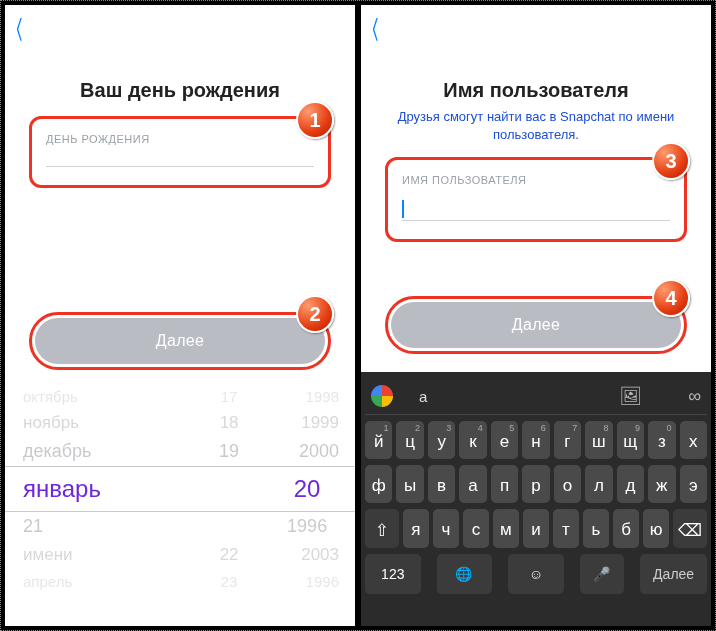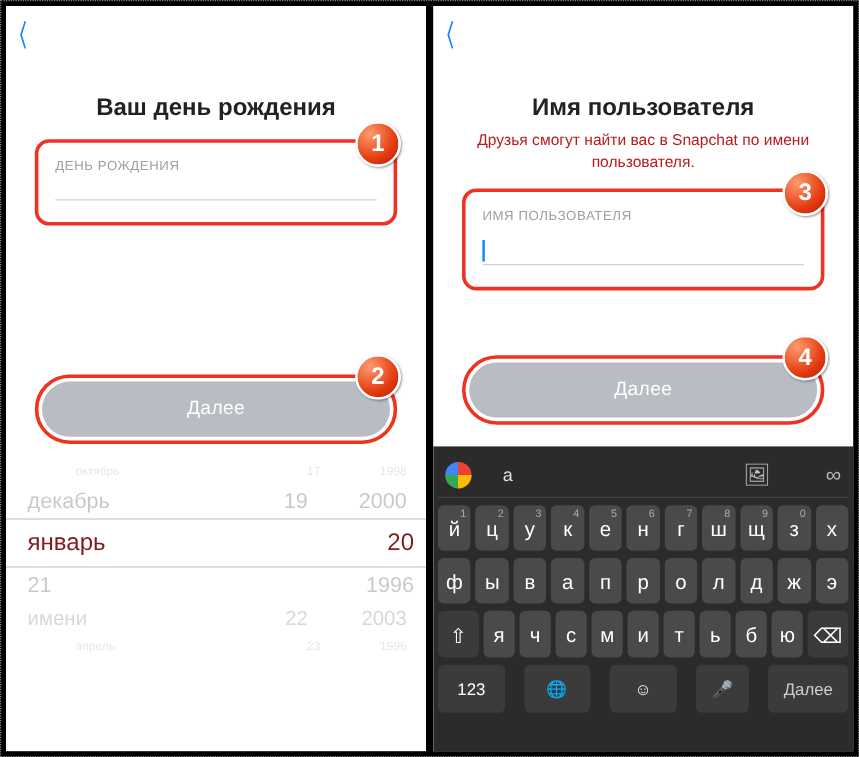--- a/index.html
+++ b/index.html
@@ -43,21 +43,21 @@
   .title{
     text-align:center;
     font-size:20px;
     font-weight:600;
     color:#222;
     margin-top:28px;
   }
   .subtitle{
     text-align:center;
     font-size:13px;
-    color:#b91c1c;
+    color:#1d4ed8;
     margin-top:6px;
     line-height:1.35;
     padding:0 20px;
   }
   .inputbox{
     margin:14px 24px 0;
     border:3px solid #e32;
     border-radius:12px;
     padding:14px 14px 18px;
     position:relative;
@@ -109,32 +109,32 @@
     font-size:18px;
     color:#b5b9bd;
     position:relative;
   }
   .prow{
     display:flex;
     justify-content:space-around;
     padding:4px 10px;
   }
   .prow.sel{
-    color:#7f1d1d;
+    color:#6d28d9;
     border-top:1px solid #c9c9c9;
     border-bottom:1px solid #c9c9c9;
     padding:8px 10px;
-    font-size:20px;
+    font-size:24px;
   }
   .prow span:first-child{flex:1.3;text-align:left;padding-left:8px;}
-  .prow span:nth-child(2){flex:.4;text-align:right;}
+  .prow span:nth-child(2){flex:.4;text-align:center;}
   .prow span:nth-child(3){flex:.6;text-align:right;padding-right:6px;}
   .prow.fade1{opacity:.75;}
   .prow.fade2{opacity:.55;font-size:17px;}
-  .prow.fade3{opacity:.35;font-size:10px;margin-left:40px;}
+  .prow.fade3{opacity:.35;font-size:15px;}
 
   
   .kb{
     background:#2b2b2b;
     color:#fff;
     display:flex;
     flex-direction:column;
     padding:6px 4px 6px;
     gap:6px;
     font-size:15px;
@@ -221,20 +221,25 @@
       <div class="btn">Далее</div>
     </div>
 
     <div style="height:14px"></div>
 
     <div class="picker" id="picker">
         <div class="prow fade3">
           <span>октябрь</span>
           <span>17</span>
           <span>1998</span>
+        </div>
+        <div class="prow fade2">
+          <span>ноябрь</span>
+          <span>18</span>
+          <span>1999</span>
         </div>
         <div class="prow fade1">
           <span>декабрь</span>
           <span>19</span>
           <span>2000</span>
         </div>
         <div class="prow sel">
           <span>январь</span>
           <span>20</span>
         </div>

